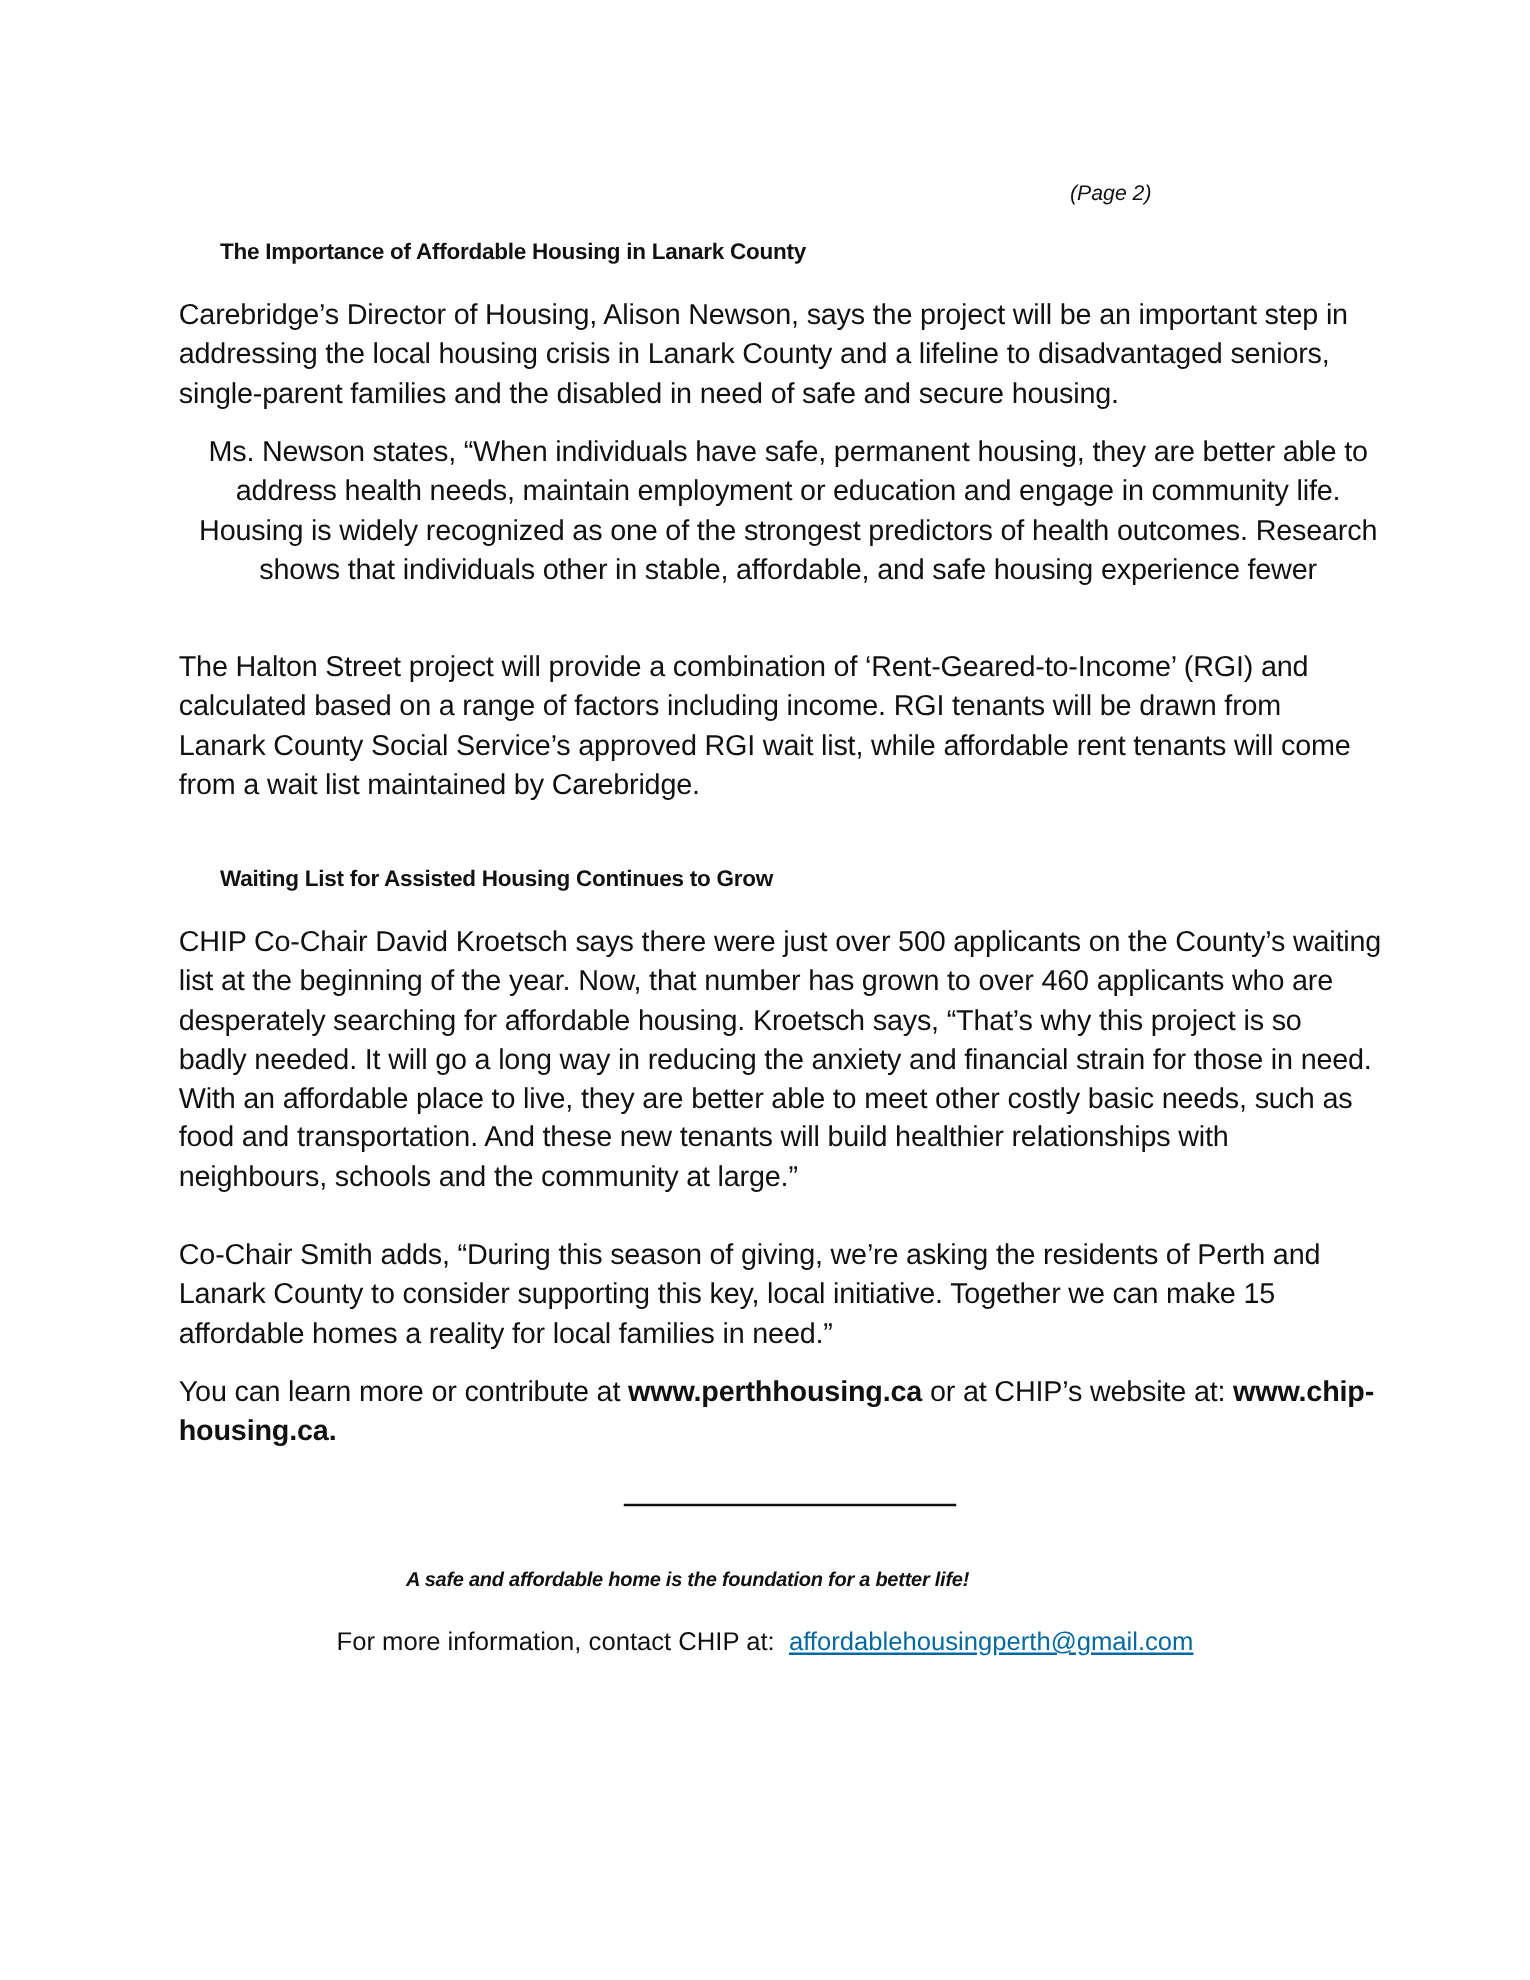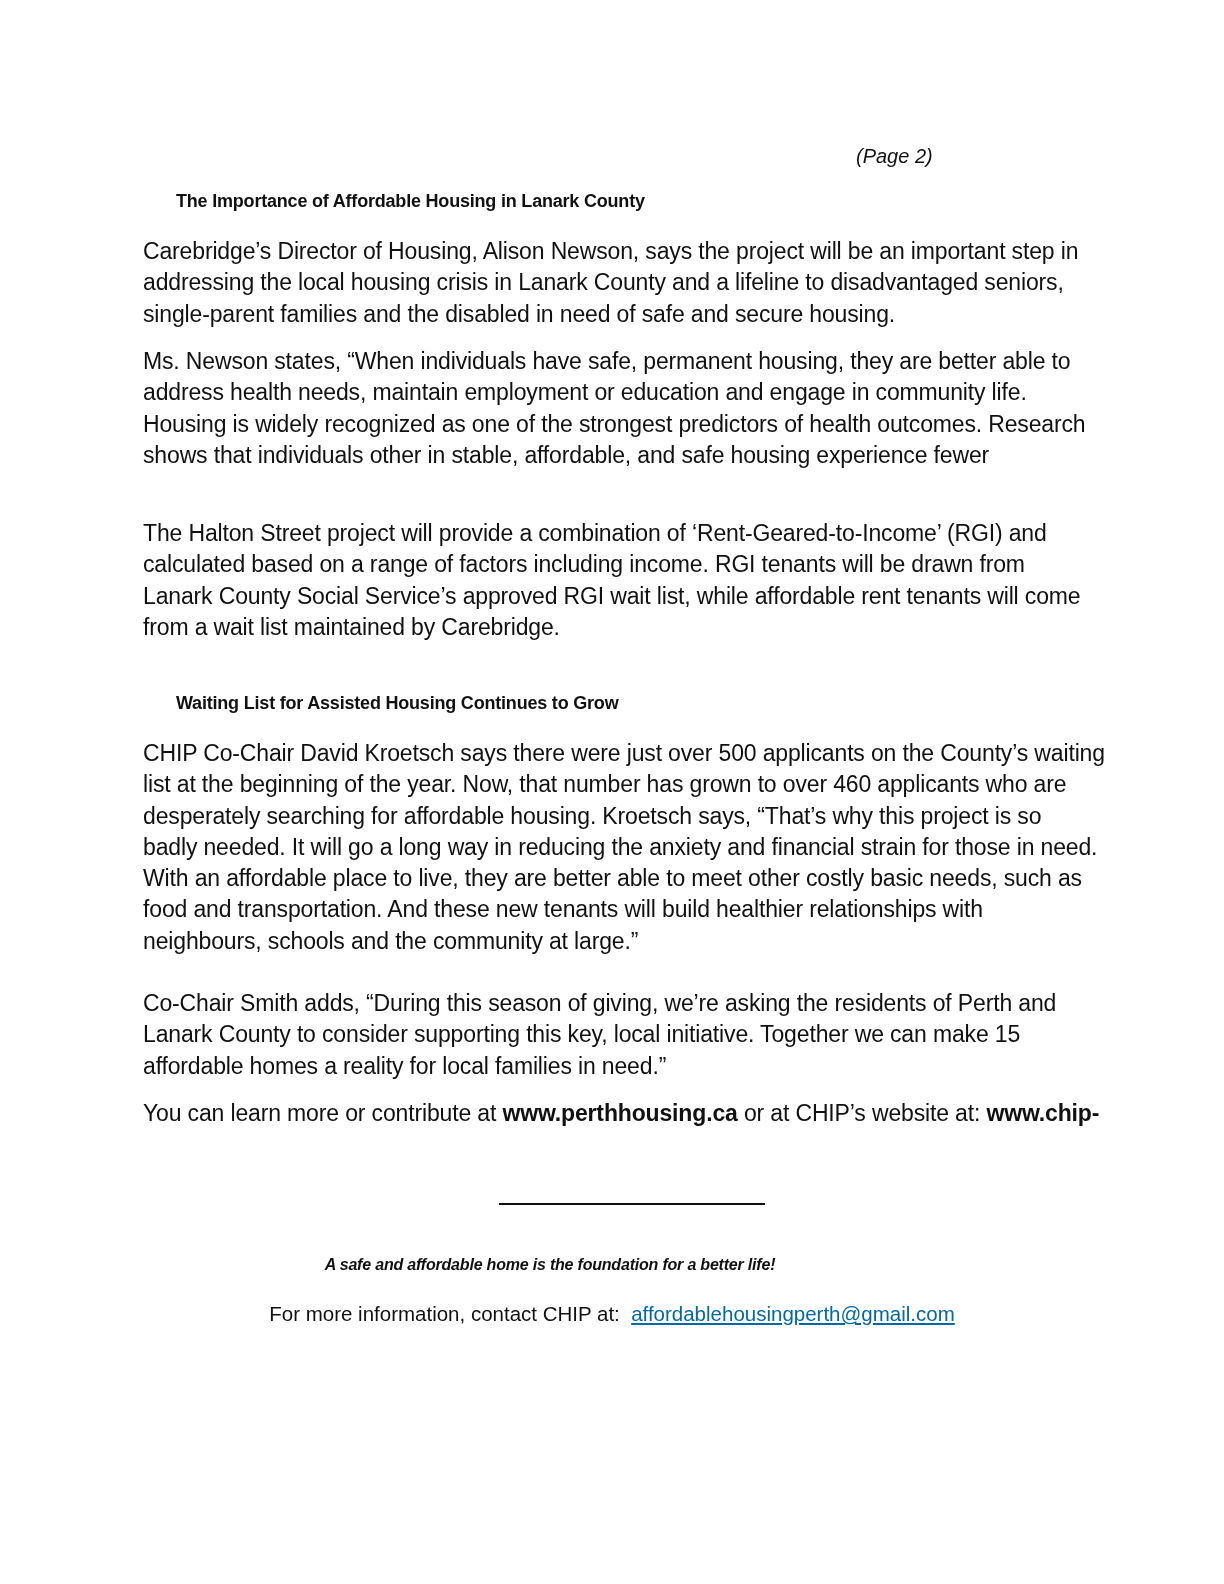--- a/index.html
+++ b/index.html
@@ -12,21 +12,21 @@
       height: 1584px;
       position: relative;
       overflow: hidden;
       font-family: "Liberation Sans", sans-serif;
       color: #111111;
     }
     .page-number {
       position: absolute;
       left: 856px;
       top: 145px;
-      font-size: 20px;
+      font-size: 17px;
       font-style: italic;
       white-space: nowrap;
     }
     .heading {
       position: absolute;
       left: 143px;
       font-size: 18px;
       font-weight: bold;
       letter-spacing: -0.2px;
       white-space: nowrap;
@@ -84,21 +84,21 @@
 <div class="page-number">(Page 2)</div>
 
 <div class="heading" style="top:191px;">The Importance of Affordable Housing in Lanark County</div>
 
 <div class="para" style="top:236px;">
   <span class="line">Carebridge’s Director of Housing, Alison Newson, says the project will be an important step in</span>
   <span class="line">addressing the local housing crisis in Lanark County and a lifeline to disadvantaged seniors,</span>
   <span class="line">single-parent families and the disabled in need of safe and secure housing.</span>
 </div>
 
-<div class="para" style="top:346px;">
+<div class="para" style="top:346px;text-align:center;">
   <span class="line">Ms. Newson states, “When individuals have safe, permanent housing, they are better able to</span>
   <span class="line">address health needs, maintain employment or education and engage in community life.</span>
   <span class="line">Housing is widely recognized as one of the strongest predictors of health outcomes. Research</span>
   <span class="line">shows that individuals other in stable, affordable, and safe housing experience fewer</span>
 </div>
 
 <div class="para" style="top:518px;">
   <span class="line">The Halton Street project will provide a combination of ‘Rent-Geared-to-Income’ (RGI) and</span>
   <span class="line">calculated based on a range of factors including income.  RGI tenants will be drawn from</span>
   <span class="line">Lanark County Social Service’s approved RGI wait list, while affordable rent tenants will come</span>
@@ -118,20 +118,21 @@
 </div>
 
 <div class="para" style="top:988px;">
   <span class="line">Co-Chair Smith adds, “During this season of giving, we’re asking the residents of Perth and</span>
   <span class="line">Lanark County to consider supporting this key, local initiative.  Together we can make 15</span>
   <span class="line">affordable homes a reality for local families in need.”</span>
 </div>
 
 <div class="para" style="top:1098px;">
   <span class="line"><span>You can learn more or contribute at </span><b>www.perthhousing.ca</b><span> or at CHIP’s website at: </span><b>www.chip-</b></span>
+  <span class="line"><b>housing.ca.</b></span>
 </div>
 
 <div class="separator"></div>
 
 <div class="slogan">A safe and affordable home is the foundation for a better life!</div>
 
 <div class="contact">
   <span style="white-space:pre;">For more information, contact CHIP at:  </span><a href="mailto:affordablehousingperth@gmail.com" style="color: #0369a1;">affordablehousingperth@gmail.com</a>
 </div>
 

